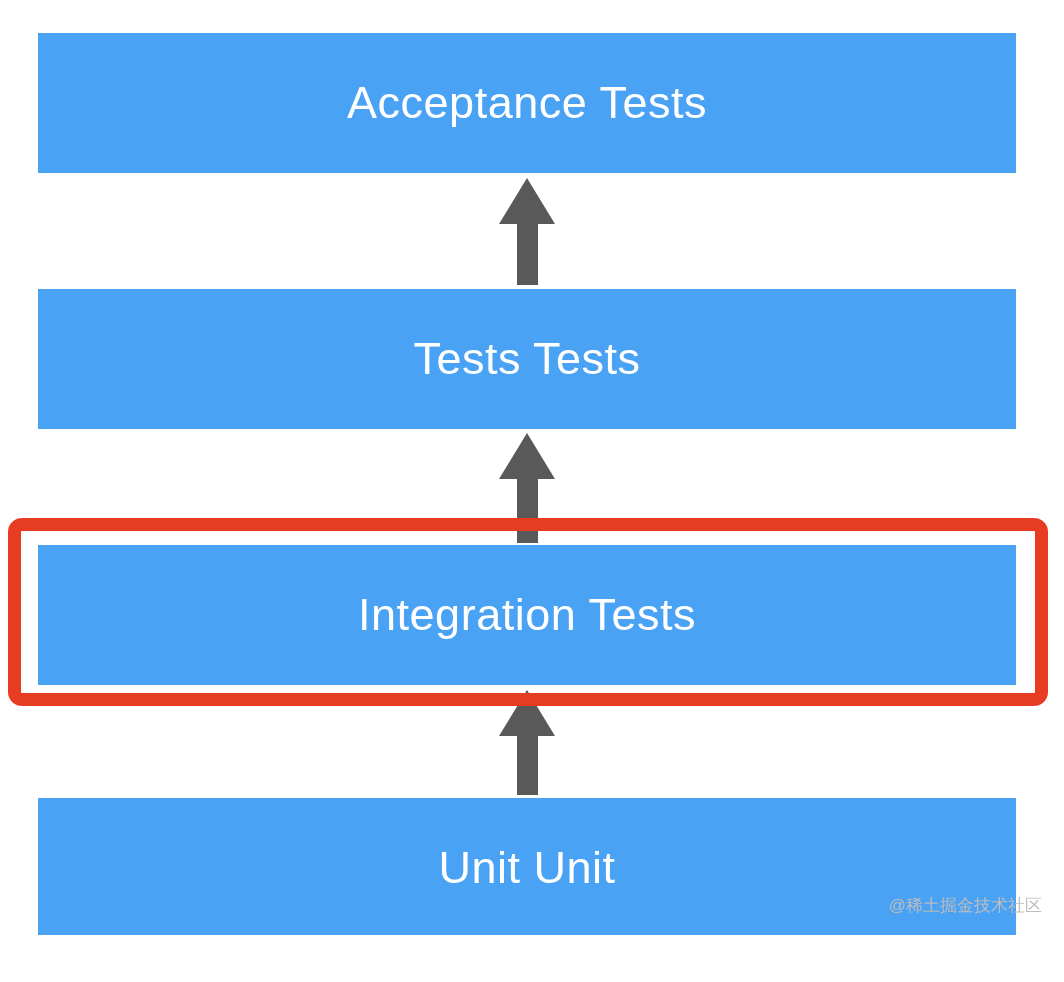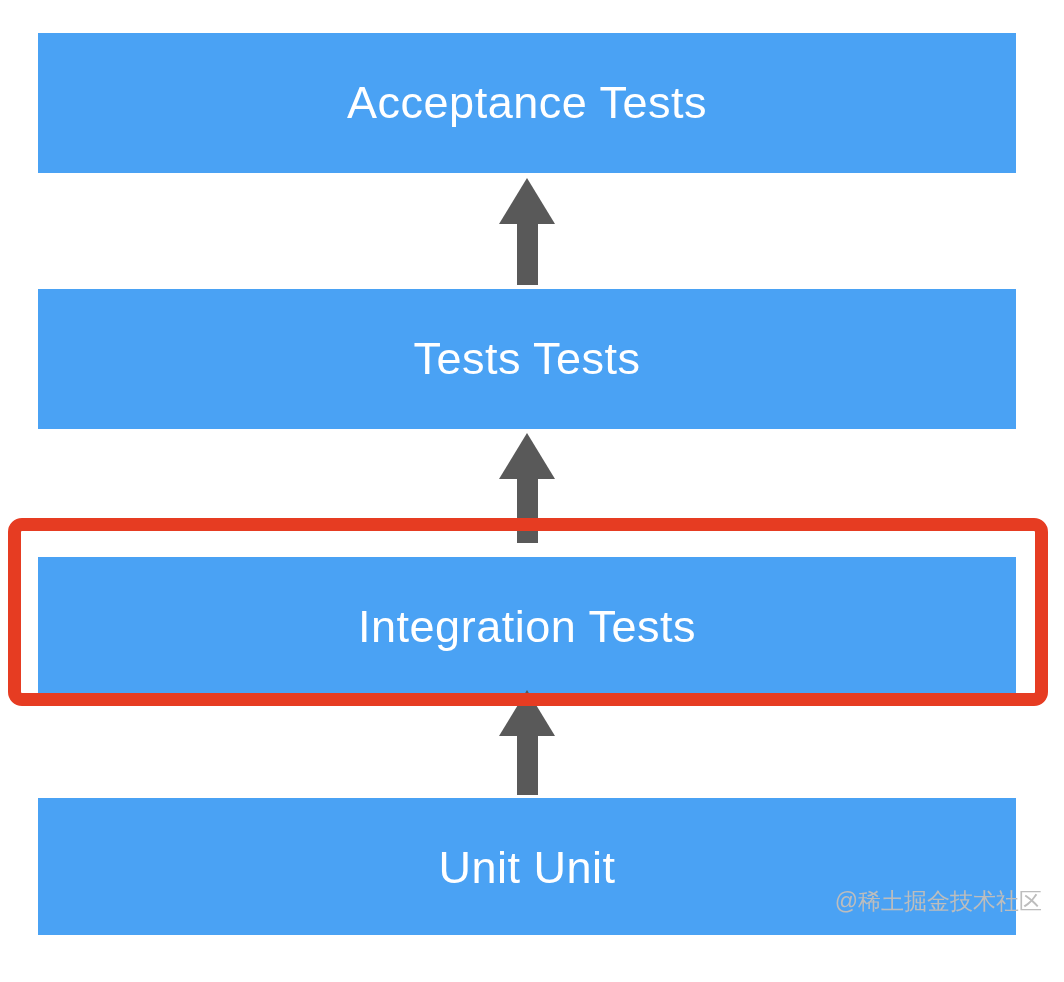--- a/index.html
+++ b/index.html
@@ -30,21 +30,21 @@
     }
     .bar span {
       color: var(--bar-text, #ffffff);
       font-size: 45px;
       font-weight: 500;
       letter-spacing: 0.5px;
       white-space: nowrap;
     }
     .bar-1 { top: 33px; }
     .bar-2 { top: 289px; }
-    .bar-3 { top: 545px; margin-top: 12px; }
+    .bar-3 { top: 545px; }
     .bar-4 { top: 798px; }
 
     .arrow {
       position: absolute;
       left: 499px;
       width: 56px;
       display: flex;
       flex-direction: column;
       align-items: center;
       z-index: 2;
@@ -76,21 +76,21 @@
       border-radius: 14px;
       background: transparent;
       z-index: 3;
       pointer-events: none;
     }
     .watermark {
       position: absolute;
       right: 22px;
       bottom: 18px;
       color: var(--wm, #bdbdbd);
-      font-size: 23px;
+      font-size: 17px;
       z-index: 4;
     }
   </style>
 </head>
 <body>
 
 <div class="canvas">
 
   <div class="bar bar-1">
     <span>Acceptance Tests</span>

